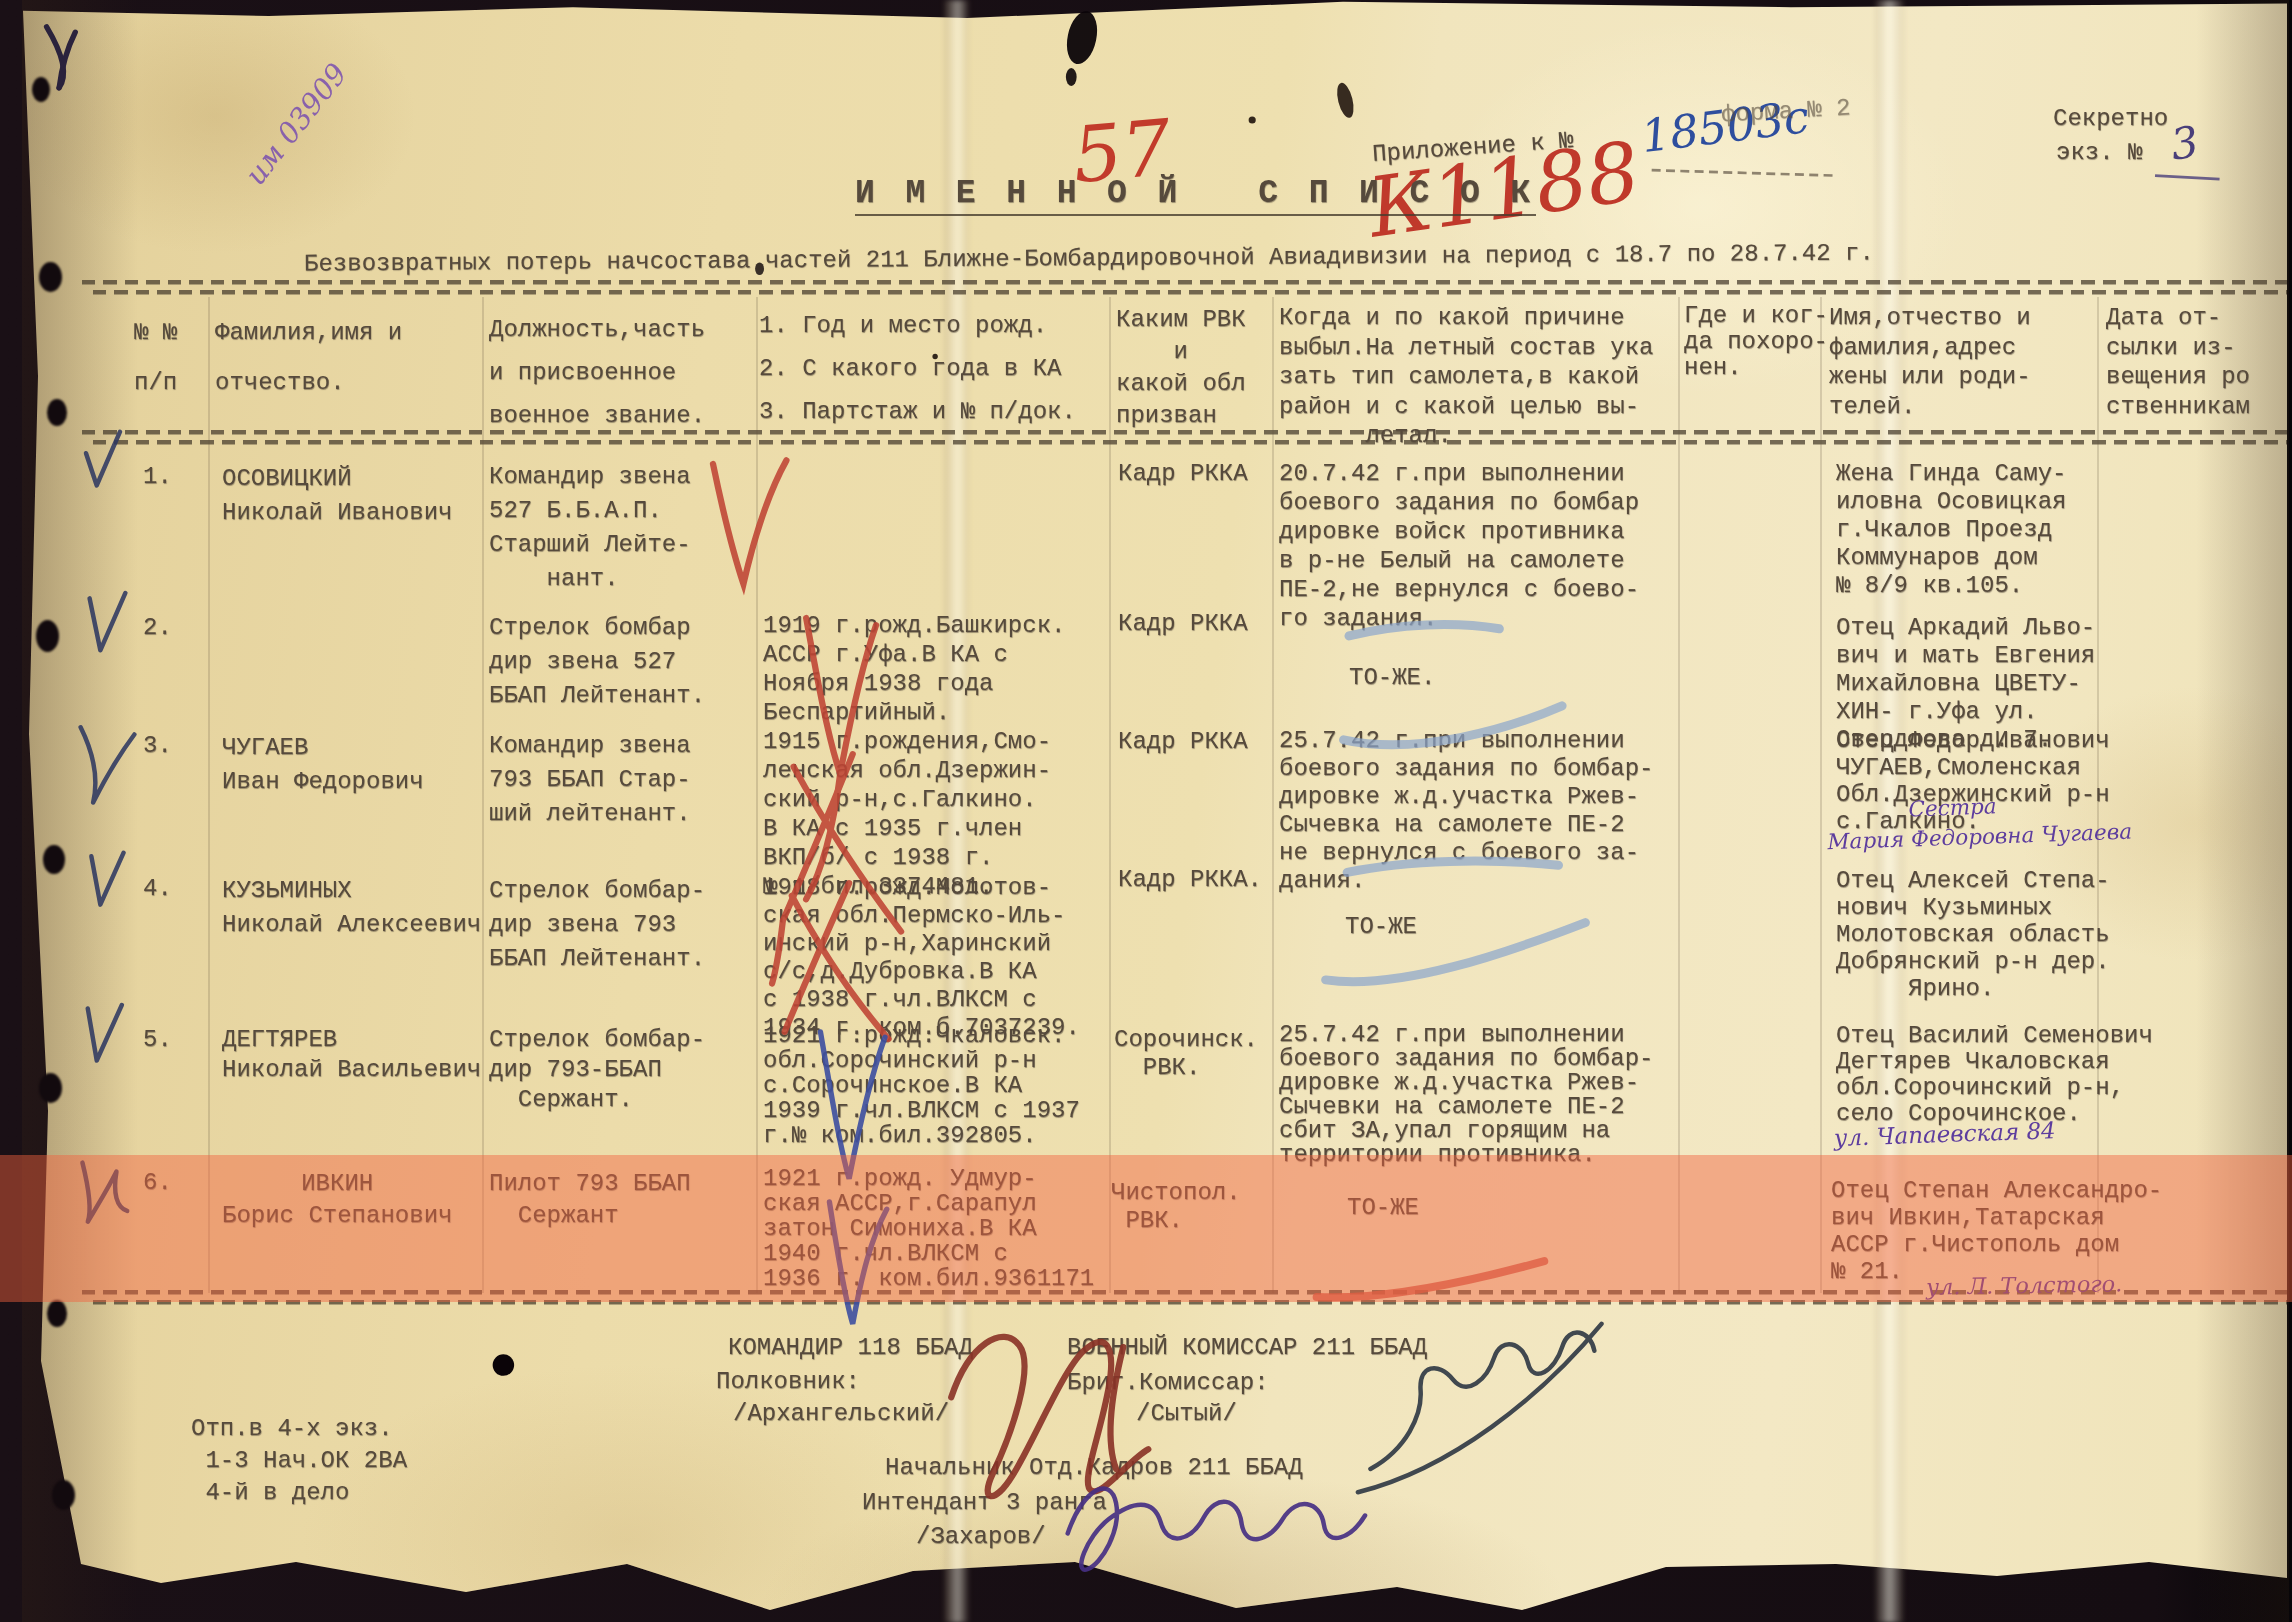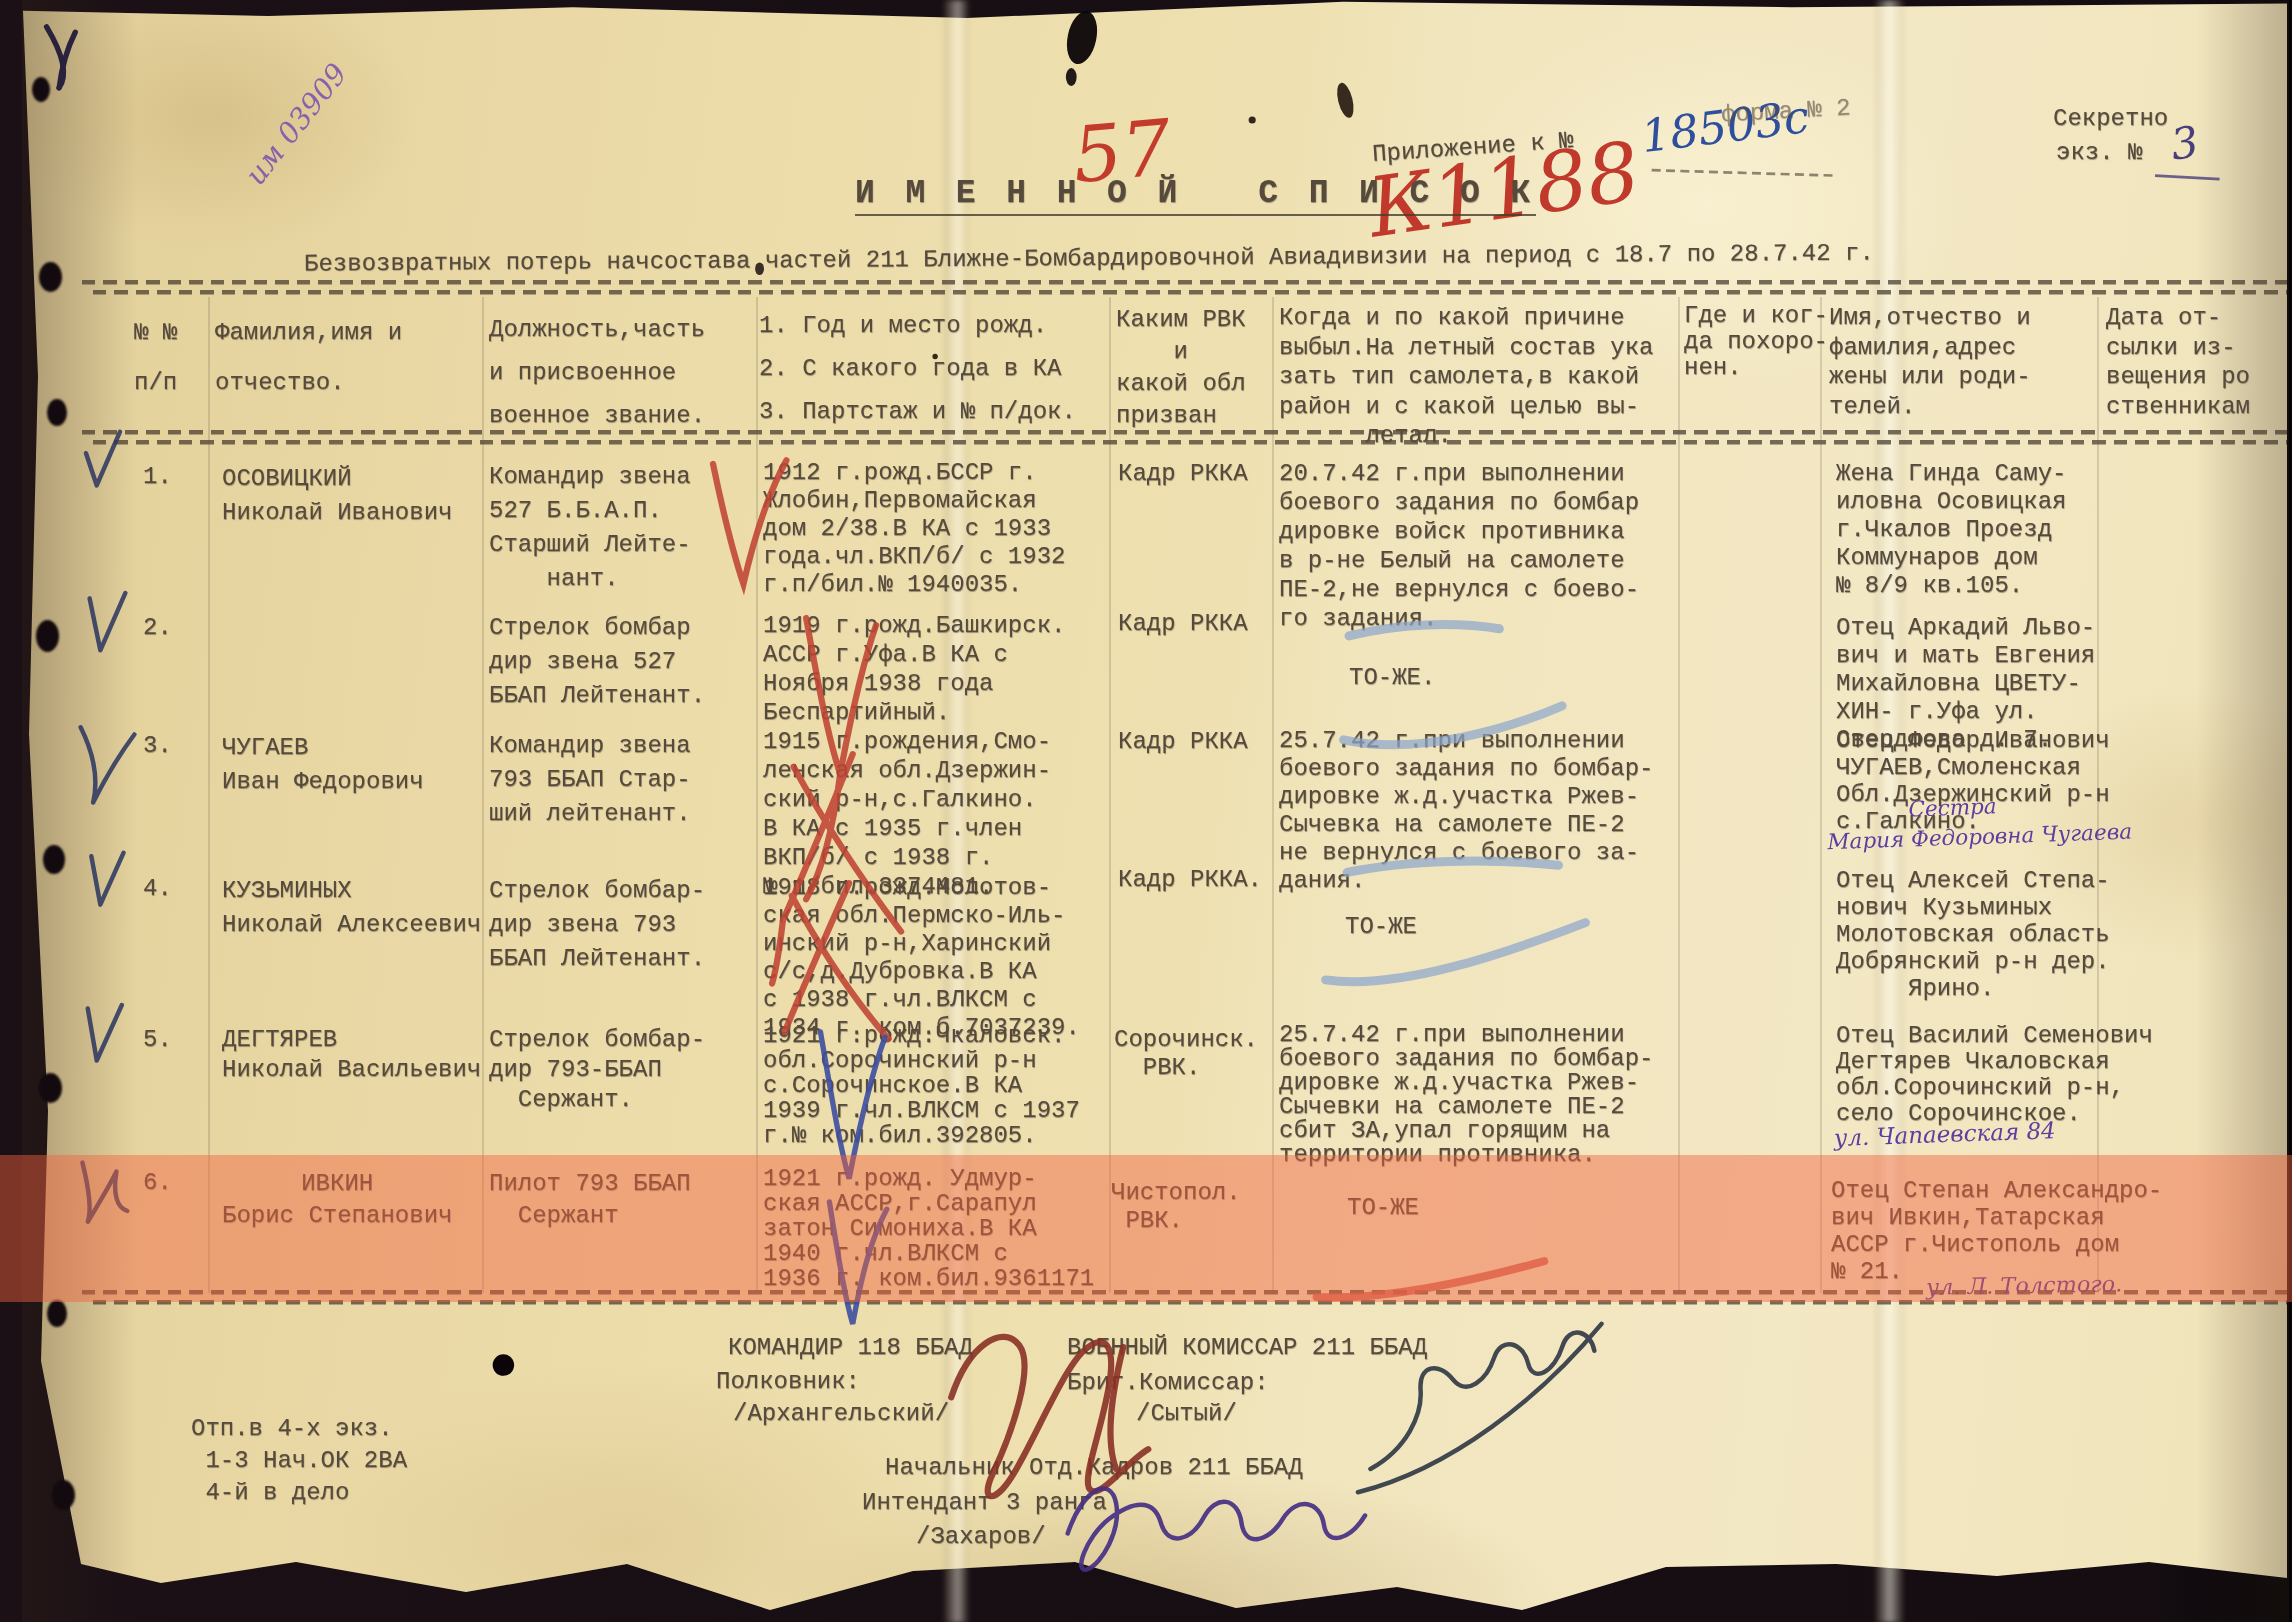--- a/index.html
+++ b/index.html
@@ -117,25 +117,20 @@
 вещения ро
 ственникам</div>
 
   <div class="t" style="left:143px;top:462px;">1.</div>
   <div class="t" style="left:222px;top:462px;line-height:34px;">ОСОВИЦКИЙ
 Николай Иванович</div>
   <div class="t" style="left:489px;top:460px;line-height:34px;">Командир звена
 527 Б.Б.А.П.
 Старший Лейте-
     нант.</div>
-  <div class="t" style="left:763px;top:459px;line-height:28px;">1912 г.рожд.БССР г.
-Жлобин,Первомайская
-дом 2/38.В КА с 1933
-года.чл.ВКП/б/ с 1932
-г.п/бил.№ 1940035.</div>
   <div class="t" style="left:1118px;top:459px;">Кадр РККА</div>
   <div class="t" style="left:1279px;top:459px;line-height:29px;">20.7.42 г.при выполнении
 боевого задания по бомбар
 дировке войск противника
 в р-не Белый на самолете
 ПЕ-2,не вернулся с боево-
 го задания.</div>
   <div class="t" style="left:1836px;top:460px;line-height:28px;">Жена Гинда Саму-
 иловна Осовицкая
 г.Чкалов Проезд

